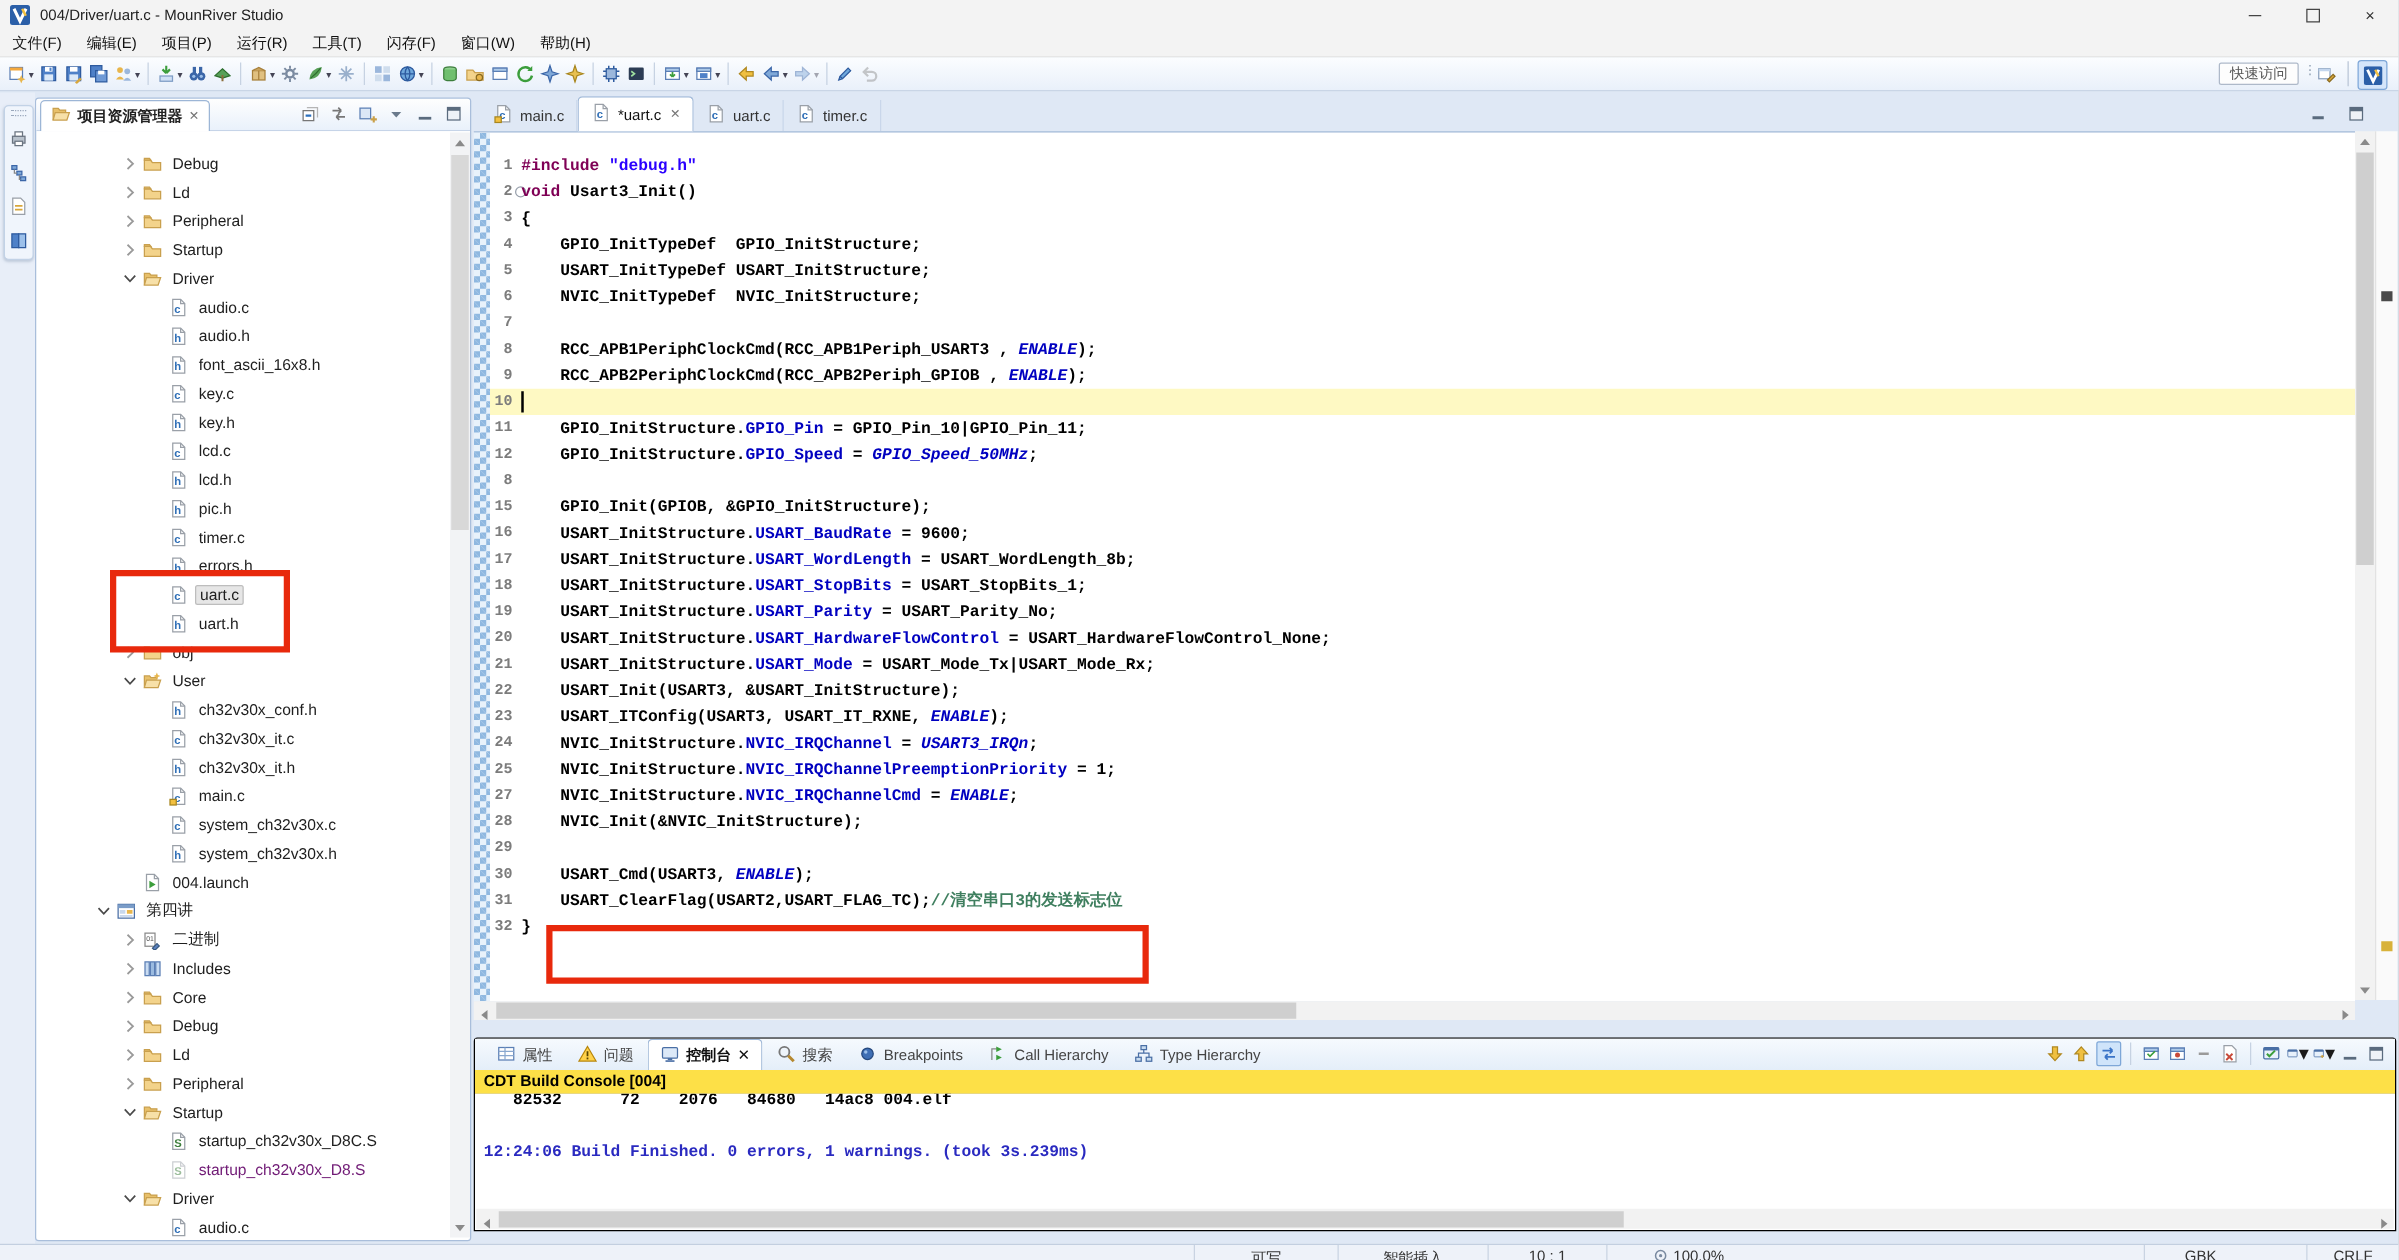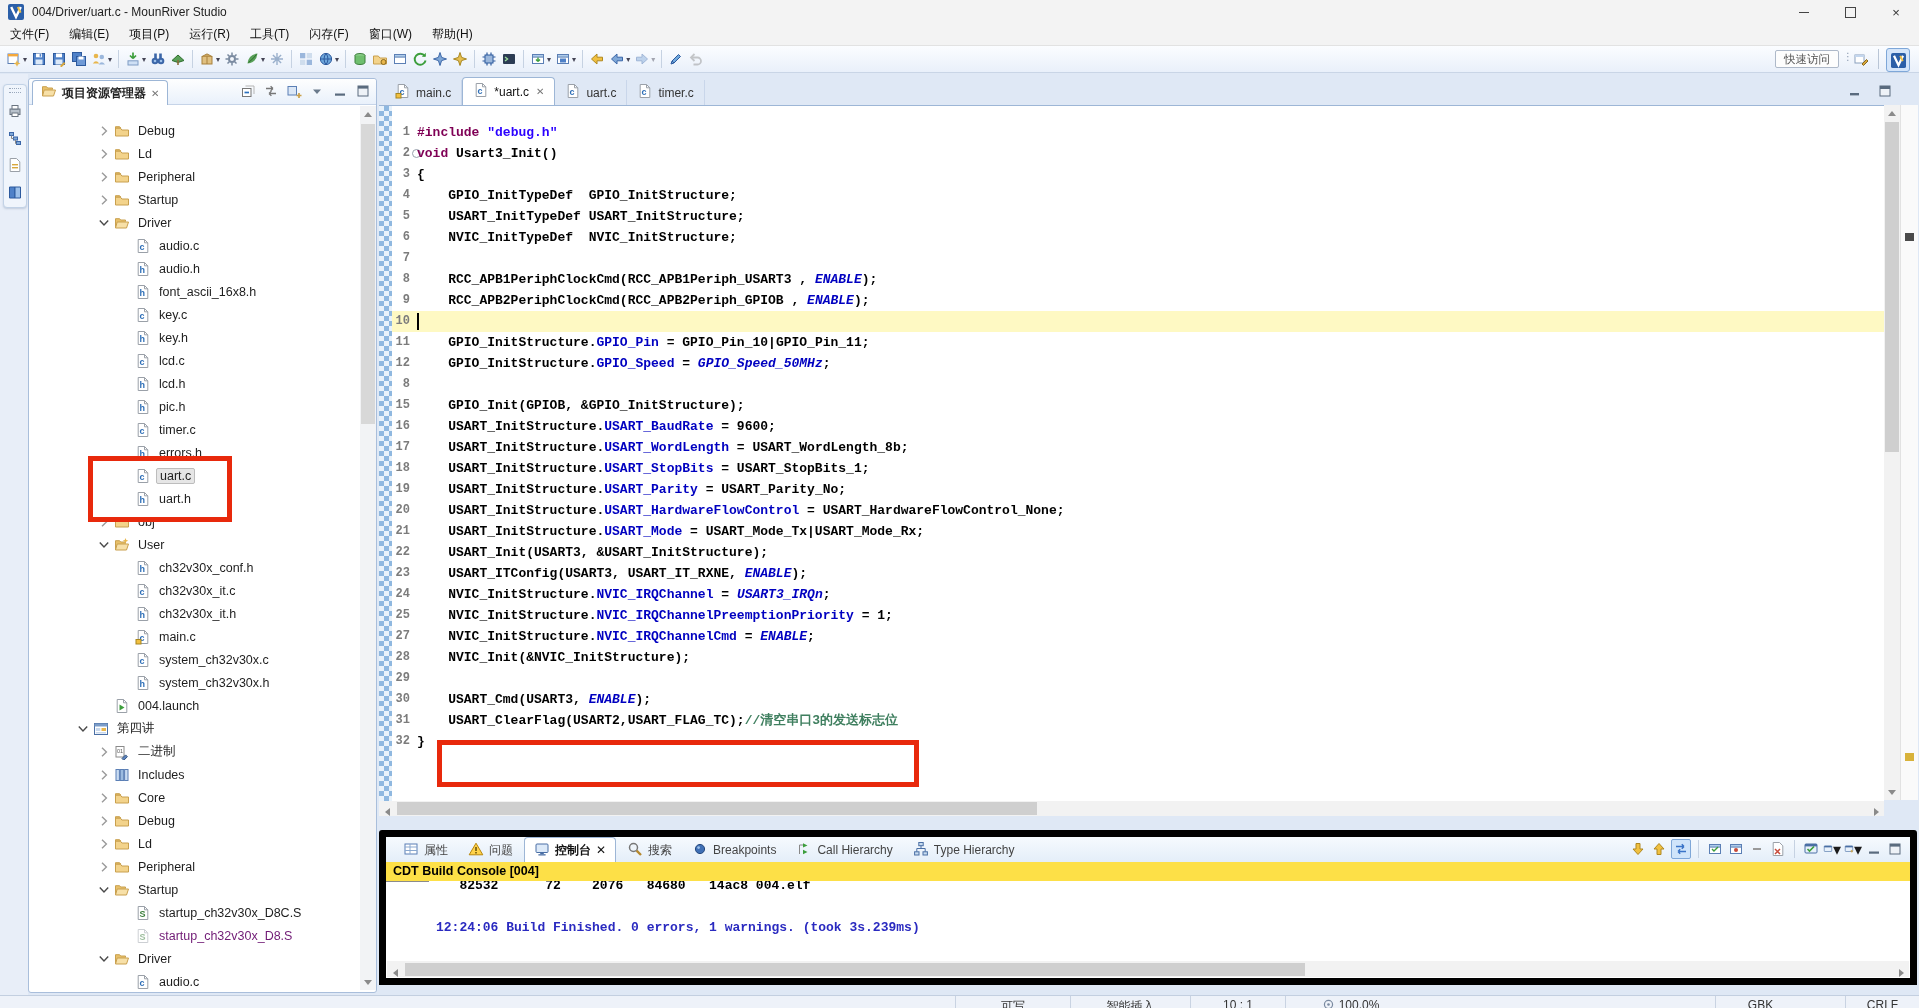--- a/index.html
+++ b/index.html
@@ -72,28 +72,28 @@
   .sp{color:#000}.sk{color:#7f0055}.ss{color:#2a00ff}.sm{color:#0000c0}.se{color:#0000c0;font-style:italic}.sc{color:#3f7f5f}
   .cursor{position:absolute;left:25px;top:2px;width:2px;height:17px;background:#000;}
   .fold{position:absolute;left:20px;top:6px;width:9px;height:9px;border:1px solid #98a0ac;border-radius:50%;background:#fff;box-sizing:border-box;}
   .hscroll{position:absolute;height:15px;background:#f2f2f2;}
   .hs-thumb{position:absolute;top:1px;height:13px;background:#cfcfcf;}
   .vscroll{position:absolute;left:1884px;top:105px;width:16px;height:695px;background:#f2f2f2;}
   .vs-thumb{position:absolute;left:1px;width:14px;background:#cfcfcf;}
   .ruler{position:absolute;left:1900px;top:105px;width:17px;height:695px;background:#fafafa;border-left:1px solid #e2e2e2;}
   .rmark{position:absolute;left:4px;width:9px;height:8px;}
   
-  .console{position:absolute;left:379px;top:830px;width:1538px;height:155px;background:#fff;border:7px solid #000000;border-radius:3px 3px 0 0;box-sizing:border-box;}
+  .console{position:absolute;left:379px;top:830px;width:1538px;height:155px;background:#fff;border:1px solid #000000;border-radius:3px 3px 0 0;box-sizing:border-box;}
   .cons-tabs{position:absolute;left:0;top:0;right:0;height:25px;background:linear-gradient(#f6fafe,#e4eef9);border-bottom:1px solid #c6d4e8;display:flex;align-items:flex-end;padding-left:8px;gap:2px;}
   .ctab{height:24px;display:flex;align-items:center;gap:5px;padding:0 9px;font-size:12px;color:#444;}
   .ctab.active{background:#fff;border:1px solid #9db6d6;border-bottom:none;border-radius:4px 4px 0 0;font-weight:bold;color:#111;}
   .cons-tools{position:absolute;right:6px;top:2px;display:flex;align-items:center;gap:3px;}
   .cons-tools .tool-btn.hl{background:#cfe4fa;border:1px solid #7ea7d8;border-radius:2px;}
   .cons-title{position:absolute;left:0;top:25px;right:0;height:19px;border-bottom:1px solid #8b8b8b;font-size:12.5px;font-weight:bold;color:#000;padding-left:7px;line-height:18px;background:#fde047;}
-  .cons-body{position:absolute;left:0;top:44px;right:0;bottom:17px;overflow:hidden;background:#fff;padding-left:7px;margin-left:43px;}
+  .cons-body{position:absolute;left:0;top:44px;right:0;bottom:17px;overflow:hidden;background:#fff;padding-left:7px;}
   .cons-line{font-family:"Liberation Mono","DejaVu Sans Mono",monospace;font-weight:bold;font-size:13px;line-height:21px;white-space:pre;}
   .cons-hscroll{position:absolute;left:1px;bottom:1px;right:1px;height:16px;background:#f2f2f2;}
   
   .statusbar{position:absolute;left:0;top:995px;width:100%;height:22px;background:#eef2f9;border-top:1px solid #c3cfe0;}
   .st-cell{position:absolute;top:0;height:100%;border-left:1px solid #c9d3e2;font-size:12px;color:#333;display:flex;align-items:flex-start;justify-content:center;padding-top:2px;box-sizing:border-box;gap:4px;}
   
   .redbox{position:absolute;border:5px solid #e8290c;box-sizing:border-box;z-index:50;}
   #rb-tree{left:88px;top:456px;width:144px;height:66px;}
   #rb-code{left:437px;top:740px;width:482px;height:47px;}
 </style>

